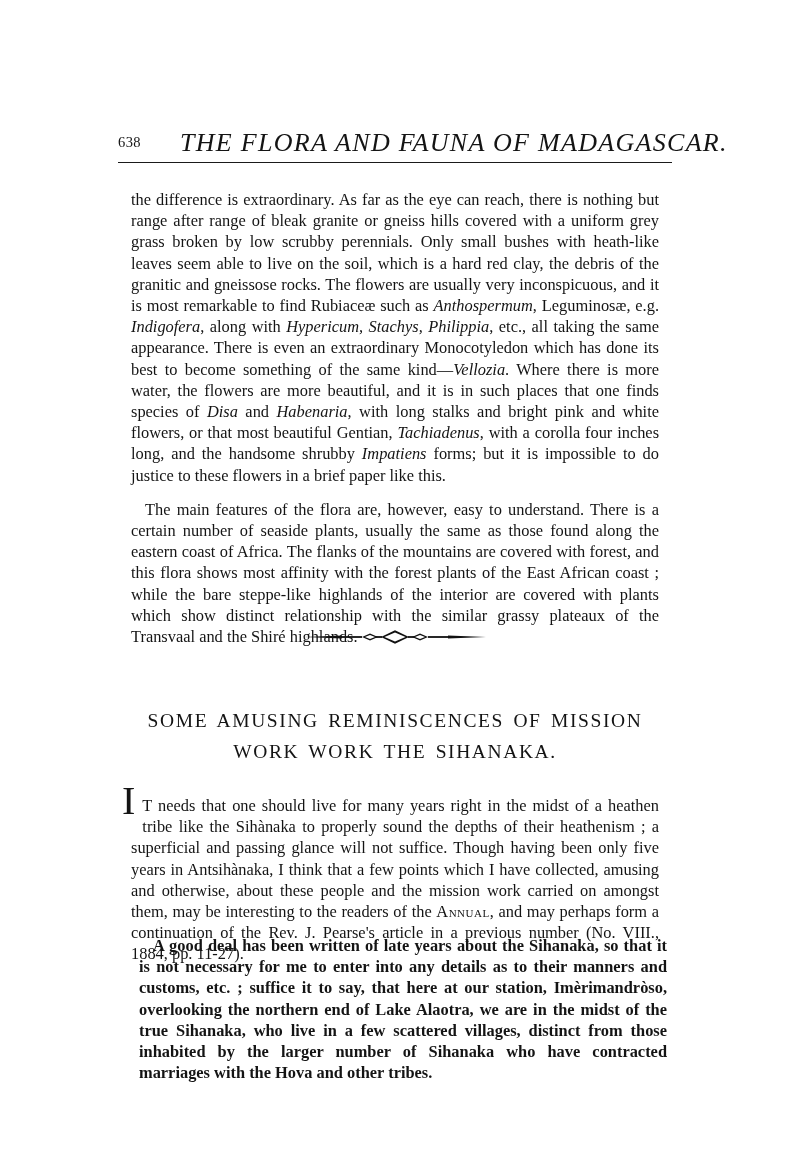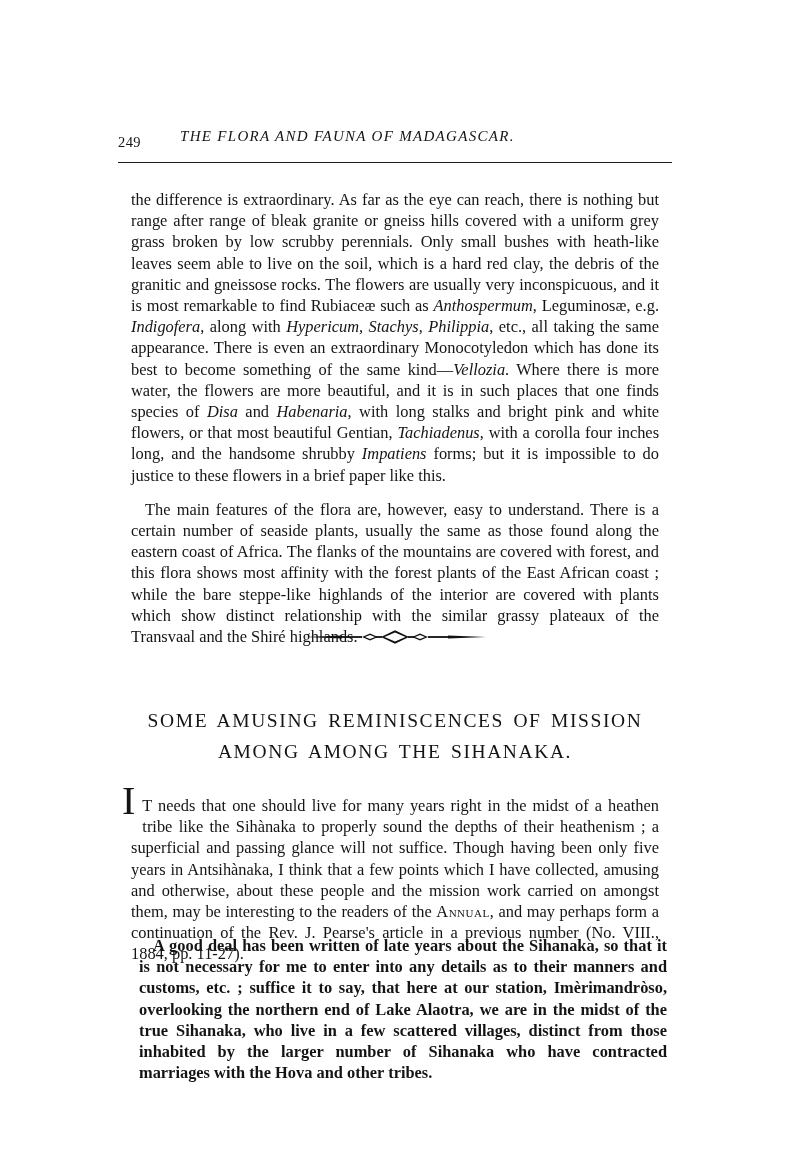--- a/index.html
+++ b/index.html
@@ -37,21 +37,21 @@
     left: 0;
     top: 6px;
     font-size: 14.5px;
     letter-spacing: 0.4px;
   }
   .head-title {
     position: absolute;
     left: 62px;
     top: 0;
     font-style: italic;
-    font-size: 15px;
+    font-size: 26px;
     letter-spacing: 1.3px;
     white-space: nowrap;
   }
   .head-rule {
     position: absolute;
     top: 162px;
     left: 0;
     width: 554px;
     height: 0;
     border-top: 1.6px solid #1a1a1a;
@@ -138,21 +138,21 @@
     width: 554px;
     font-weight: bold;
   }
 </style>
 </head>
 <body>
 
 <div class="page">
 
   <div class="running-head">
-    <span class="folio">249</span>
+    <span class="folio">638</span>
     <span class="head-title">THE FLORA AND FAUNA OF MADAGASCAR.</span>
   </div>
   <div class="head-rule"></div>
 
   <div class="body-block" style="top:176px;">
     <p class="tx"><span>the difference is extraordinary.  As far as the eye can reach, there is nothing but range after range of bleak granite or gneiss hills covered with a uniform grey grass broken by low scrubby perennials.  Only small bushes with heath-like leaves seem able to live on the soil, which is a hard red clay, the debris of the granitic and gneissose rocks.  The flowers are usually very inconspicuous, and it is most remarkable to find Rubiaceæ such as </span><span class="it">Anthospermum</span><span>, Leguminosæ, e.g. </span><span class="it">Indigofera</span><span>, along with </span><span class="it">Hypericum, Stachys, Philippia</span><span>, etc., all taking the same appearance.  There is even an extraordinary Monocotyledon which has done its best to become something of the same kind—</span><span class="it">Vellozia</span><span>.  Where there is more water, the flowers are more beautiful, and it is in such places that one finds species of </span><span class="it">Disa</span><span> and </span><span class="it">Habenaria</span><span>, with long stalks and bright pink and white flowers, or that most beautiful Gentian, </span><span class="it">Tachiadenus</span><span>, with a corolla four inches long, and the handsome shrubby </span><span class="it">Impatiens</span><span> forms; but it is impossible to do justice to these flowers in a brief paper like this.</span></p>
     <p class="tx"><span>The main features of the flora are, however, easy to understand.  There is a certain number of seaside plants, usually the same as those found along the eastern coast of Africa.  The flanks of the mountains are covered with forest, and this flora shows most affinity with the forest plants of the East African coast ; while the bare steppe-like highlands of the interior are covered with plants which show distinct relationship with the similar grassy plateaux of the Transvaal and the Shiré highlands.</span></p>
   </div>
 
 
@@ -170,21 +170,21 @@
         <path d="M79 9 L93 2.2 L107 9 L93 15.8 Z"></path>
         <path d="M93 4.6 L103.5 9 L93 13.4 L82.5 9 Z" fill="#ffffff"></path>
         <path d="M68 7.1 L73 9 L68 10.9 L63 9 Z" fill="#ffffff"></path>
         <path d="M118 7.1 L123 9 L118 10.9 L113 9 Z" fill="#ffffff"></path>
       </g>
     </svg>
   </div>
 
   <div class="sect-title">
     <span class="ln1">SOME AMUSING REMINISCENCES OF MISSION</span>
-    <span class="ln2">AMONG AMONG THE SIHANAKA.</span>
+    <span class="ln2">WORK WORK THE SIHANAKA.</span>
   </div>
 
   <div class="dropcap-para">
     <span class="dropcap">I</span>
     <p class="tx"><span>T needs that one should live for many years right in the midst of a heathen tribe like the Sihànaka to properly sound the depths of their heathenism ; a superficial and passing glance will not suffice. Though having been only five years in Antsihànaka, I think that a few points which I have collected, amusing and otherwise, about these people and the mission work carried on amongst them, may be interesting to the readers of the </span><span class="sc">Annual</span><span>, and may perhaps form a continuation of the Rev. J. Pearse's article in a previous number (No. VIII., 1884, pp. 11-27).</span></p>
   </div>
 
   <div class="tail-block">
     <p class="tx" style="text-indent:14px;"><span>A good deal has been written of late years about the Sihanaka, so that it is not necessary for me to enter into any details as to their manners and customs, etc. ; suffice it to say, that here at our station, Imèrimandròso, overlooking the northern end of Lake Alaotra, we are in the midst of the true Sihanaka, who live in a few scattered villages, distinct from those inhabited by the larger number of Sihanaka who have contracted marriages with the Hova and other tribes.</span></p>
   </div>

